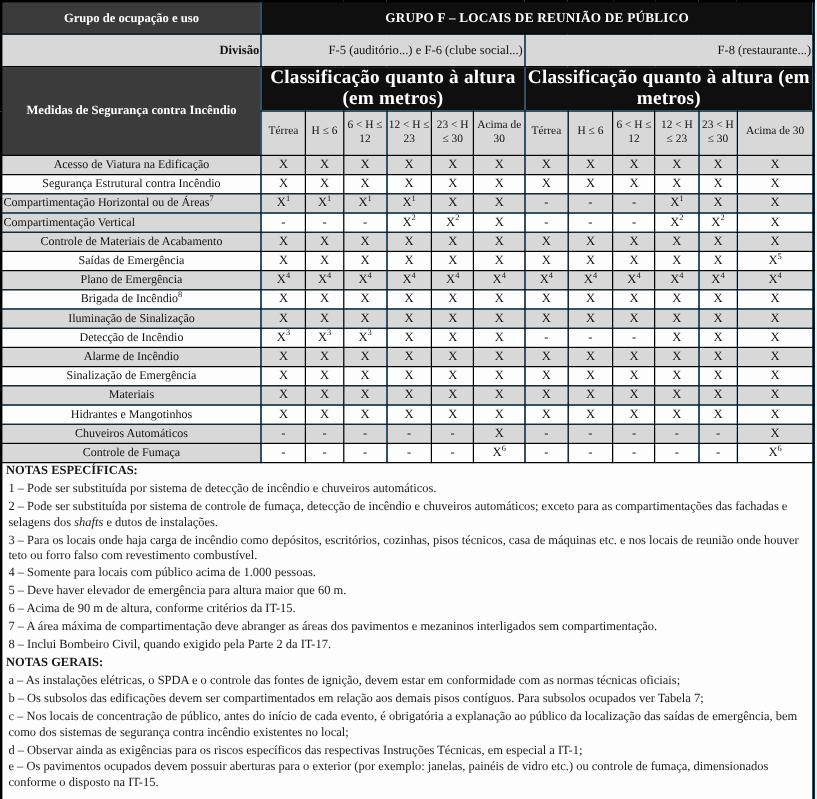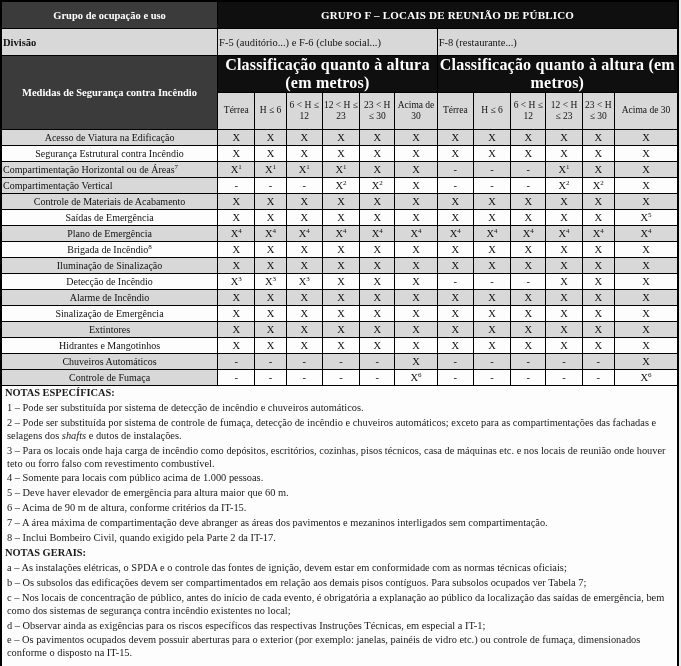--- a/index.html
+++ b/index.html
@@ -6,21 +6,21 @@
   .page{width:681px;height:666px;overflow:hidden;background:#ececec;}
   table{border-collapse:collapse;table-layout:fixed;width:679px;border:2px solid #000;background:#7dd3fc;}
   td{border:1px solid #000;padding:0 1px;overflow:hidden;font-family:"Liberation Serif","DejaVu Serif",serif;color:#111;}
   .r1 td{height:26px;}
   .r2 td{height:26px;}
   .r3 td{height:19px;}
   .r4 td{height:36px;}
   .hdark{background:var(--dark);color:#fff;font-weight:bold;font-size:10.5px;text-align:center;}
   .hblack{background:var(--black);color:#fff;font-weight:bold;font-size:11px;text-align:center;letter-spacing:.2px;}
   .cls{font-size:16px;}
-  .hgray{background:var(--gray);text-align:left;font-size:10.5px;}
+  .hgray{background:var(--gray);text-align:right;font-size:10.5px;}
   .bold{font-weight:bold;}
   .sub{background:var(--gray);text-align:center;font-size:9.5px;line-height:1.2;}
   #rows td{height:15px;text-align:center;font-size:10.5px;background:#fdfdfd;}
   #rows td.rowlabel{font-size:10px;white-space:nowrap;}
   #rows td.shaded{background:var(--gray);}
   #rows td.left{text-align:left;}
   sup{font-size:7px;line-height:0;}
   .notes-cell{padding:1px 3px 20px 3px;vertical-align:top;background:#fdfdfd;}
   #notes{font-size:10.4px;line-height:12.9px;color:#1a1a1a;}
   .note-title{font-weight:bold;}
@@ -251,21 +251,21 @@
           <td class="">X</td>
           <td class="">X</td>
           <td class="">X</td>
           <td class="">X</td>
           <td class="">X</td>
           <td class="">X</td>
           <td class="">X</td>
           <td class="">X</td>
         </tr>
         <tr>
-          <td class="rowlabel shaded">Extintores</td>
+          <td class="rowlabel shaded">Materiais</td>
           <td class="shaded">X</td>
           <td class="shaded">X</td>
           <td class="shaded">X</td>
           <td class="shaded">X</td>
           <td class="shaded">X</td>
           <td class="shaded">X</td>
           <td class="shaded">X</td>
           <td class="shaded">X</td>
           <td class="shaded">X</td>
           <td class="shaded">X</td>

